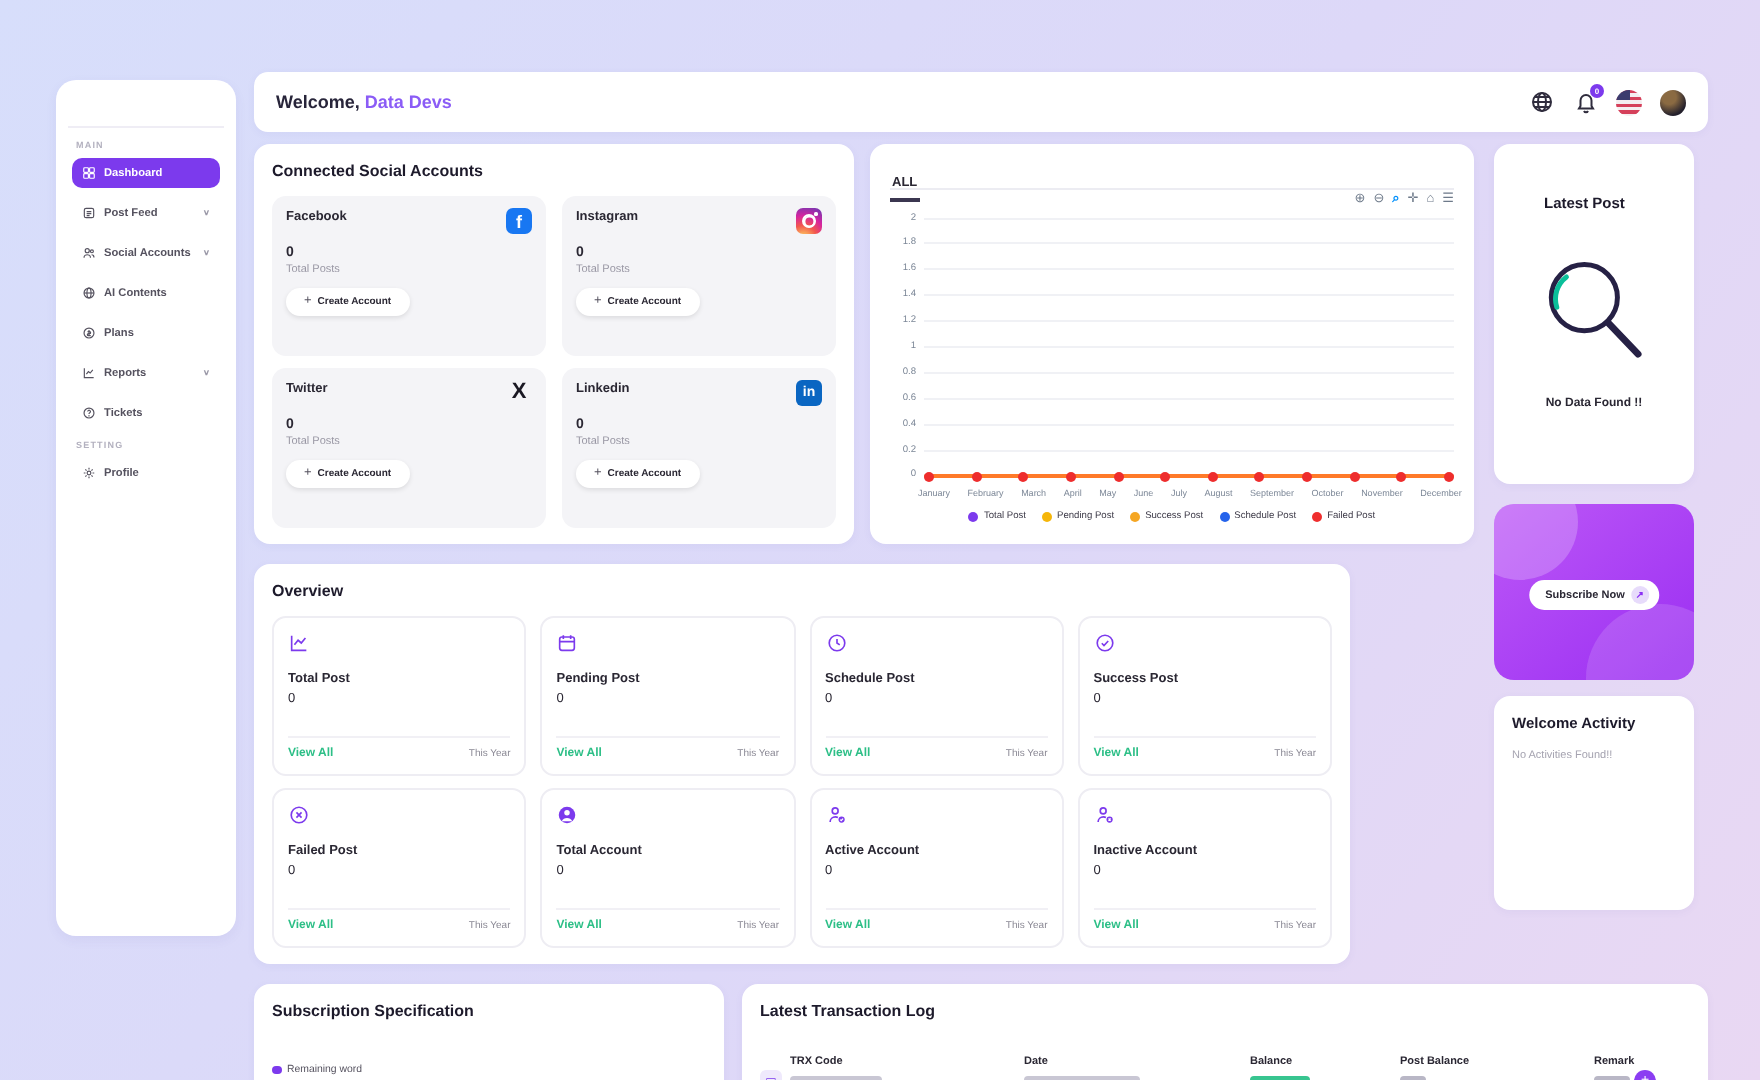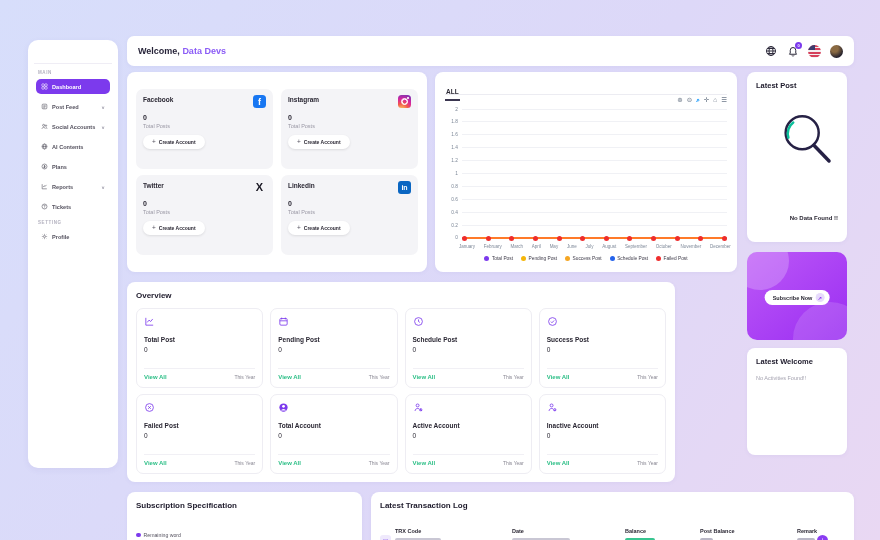--- a/index.html
+++ b/index.html
@@ -72,21 +72,21 @@
   .gl{flex:1;height:1px;background:#f0f1f5}
   .zero-line{position:absolute;left:17px;right:0;bottom:-1px;height:2px;border-radius:1px}
   .dots-row{position:absolute;left:17px;right:0;bottom:-2.5px;display:flex;justify-content:space-between}
   .cdot{width:5px;height:5px;border-radius:50%}
   .months{position:absolute;left:24px;right:6px;top:172px;display:flex;justify-content:space-between;font-size:4.5px;color:#7c8797}
   .legend{position:absolute;left:0;right:0;top:184px;display:flex;justify-content:center;gap:8px}
   .li{display:flex;align-items:center;gap:2.5px;font-size:4.8px;color:#3d3a48;cursor:pointer}
   .ldot{width:5px;height:5px;border-radius:50%}
 
   
-  .latest-post{left:747px;top:72px;width:100px;height:170px;padding:9px;display:flex;flex-direction:column;align-items:flex-end}
+  .latest-post{left:747px;top:72px;width:100px;height:170px;padding:25px;display:flex;flex-direction:column;align-items:center}
   .latest-post .sec-title{align-self:flex-start;font-size:7.5px}
   .lp-empty{font-size:6px;font-weight:700;color:#2a2733;margin-top:auto;margin-bottom:12px}
   .magnifier{margin-top:18px}
 
   .subscribe-card{position:absolute;left:747px;top:252px;width:100px;height:88px;border-radius:10px;background:linear-gradient(140deg,#c express 0,#9a2ef2 100%);overflow:hidden}
   .subscribe-card{background:linear-gradient(140deg,#bd58f7 0%,#9a2ef2 100%)}
   .subscribe-card::before{content:"";position:absolute;width:58px;height:58px;border-radius:50%;background:rgba(255,255,255,.22);top:-20px;left:-16px}
   .subscribe-card::after{content:"";position:absolute;width:74px;height:74px;border-radius:50%;background:rgba(255,255,255,.14);bottom:-36px;right:-20px}
   .sub-btn{position:absolute;left:50%;top:38px;transform:translateX(-50%);background:#fff;border:none;border-radius:10px;height:15px;padding:0 5px 0 8px;display:flex;align-items:center;gap:3px;font-size:5.5px;font-weight:700;color:#2a2733;cursor:pointer;font-family:inherit;z-index:2;white-space:nowrap}
   .sub-arrow{width:9px;height:9px;border-radius:50%;background:#e7dbfb;color:#8b2ff5;font-size:5px;display:flex;align-items:center;justify-content:center}
@@ -214,20 +214,21 @@
           <path d="M10 21a2.2 2.2 0 004 0"></path>
         </svg>
       <span class="badge">0</span>
     </span>
     <span class="flag"></span>
     <span class="avatar"></span>
   </div>
 </header>
 
 <section class="card social-card">
+  <div class="sec-title">Connected Social Accounts</div>
   <div class="social-grid">
 
     <div class="mini">
       <div class="name">Facebook</div>
       <span class="sicon fb">f</span>
       <div class="count">0</div>
       <div class="sub">Total Posts</div>
       <button class="create-btn">
         <span class="plus">+</span>
         <span>Create Account</span>
@@ -398,21 +399,21 @@
 </section>
 
 <section class="subscribe-card">
   <button class="sub-btn">
     <span>Subscribe Now</span>
     <span class="sub-arrow">↗</span>
   </button>
 </section>
 
 <section class="card latest-activity">
-  <div class="sec-title">Latest Welcome</div>
+  <div class="sec-title">Welcome Activity</div>
   <div class="la-empty">No Activities Found!!</div>
 </section>
 
 <section class="card overview-card">
   <div class="sec-title">Overview</div>
   <div class="ov-grid">
 
     <div class="ostat">
       <svg viewBox="0 0 24 24" fill="none" stroke="#7c3aed" stroke-width="1.8">
           <path d="M4 4v16h16"></path>

